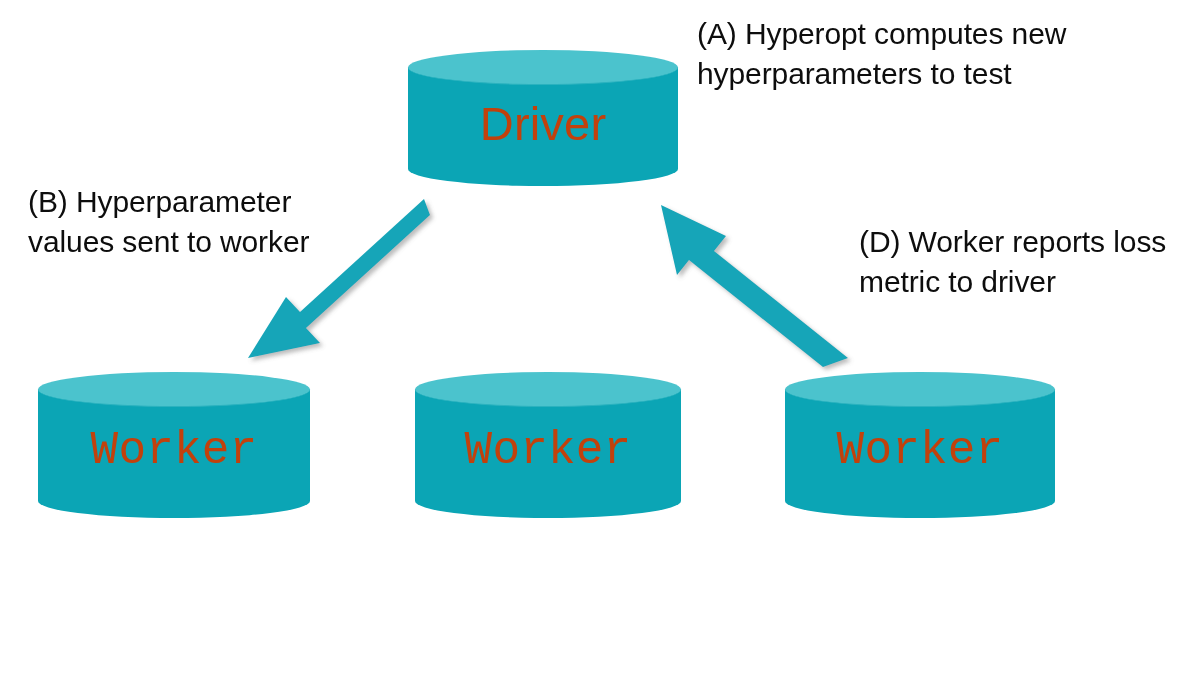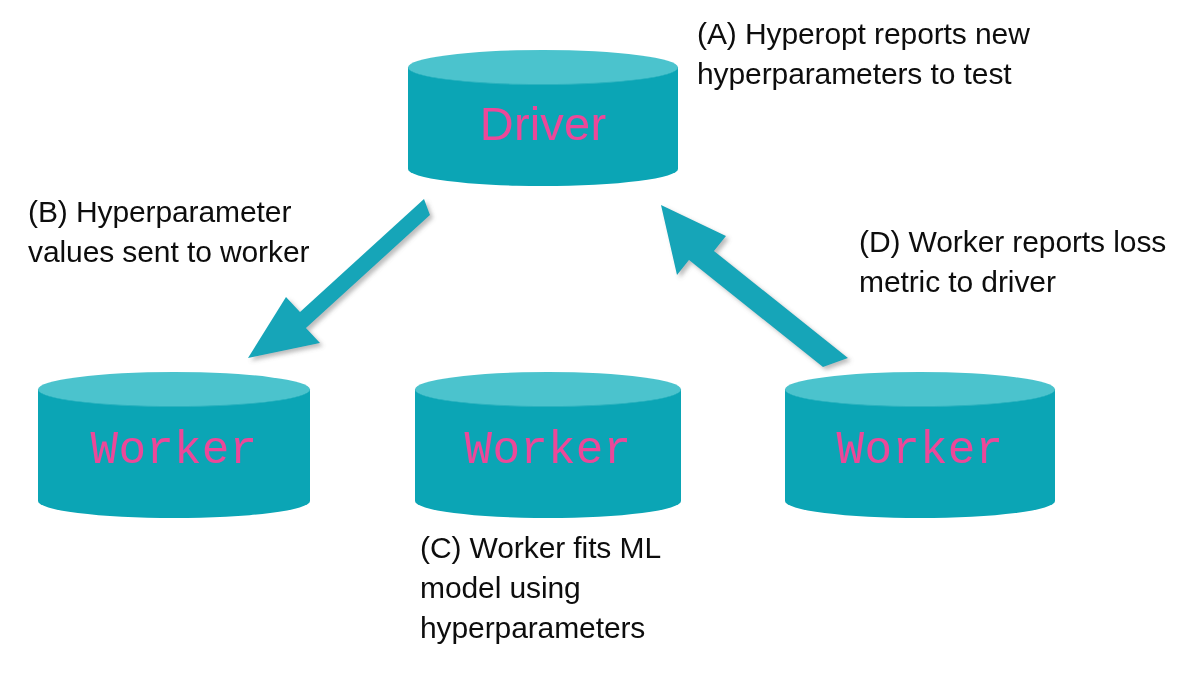--- a/index.html
+++ b/index.html
@@ -53,21 +53,21 @@
   }
   .cyl-label {
     position: absolute;
     left: 0;
     right: 0;
     top: 0;
     bottom: 0;
     display: flex;
     align-items: center;
     justify-content: center;
-    color: #ec4899;
+    color: #c2410c;
     font-weight: 300;
     letter-spacing: 0.2px;
     line-height: 1;
     z-index: 3;
     user-select: none;
   }
 
   
   #node-driver {
     left: 408px;
@@ -98,21 +98,21 @@
   .annotation {
     position: absolute;
     color: #0d0d0d;
     font-size: 30px;
     line-height: 1.33;
     font-weight: 400;
     white-space: pre-line;
     letter-spacing: -0.1px;
   }
   #label-a { left: 697px; top: 14px;  width: 470px; }
-  #label-b { left: 28px;  top: 192px; width: 350px; }
+  #label-b { left: 28px;  top: 182px; width: 350px; }
   #label-c { left: 420px; top: 528px; width: 320px; }
   #label-d { left: 822px; top: 222px; width: 350px; margin-left: 37px; }
 </style>
 </head>
 <body>
 
 <div id="canvas">
 
   <svg class="arrow-layer" viewBox="0 0 1200 688" width="1200" height="688" xmlns="http://www.w3.org/2000/svg">
     <defs>
@@ -165,18 +165,17 @@
     <div class="cyl-label">Worker</div>
   </div>
 
   <div class="cylinder worker" id="node-worker-3">
     <div class="cyl-bottom"></div>
     <div class="cyl-body"></div>
     <div class="cyl-top"></div>
     <div class="cyl-label">Worker</div>
   </div>
 
-  <div class="annotation" id="label-a">(A) Hyperopt reports new hyperparameters to test</div>
+  <div class="annotation" id="label-a">(A) Hyperopt computes new hyperparameters to test</div>
   <div class="annotation" id="label-b">(B) Hyperparameter values sent to worker</div>
-  <div class="annotation" id="label-c">(C) Worker fits ML model using hyperparameters</div>
   <div class="annotation" id="label-d">(D) Worker reports loss metric to driver</div>
 
 </div>
 
 </body></html>

